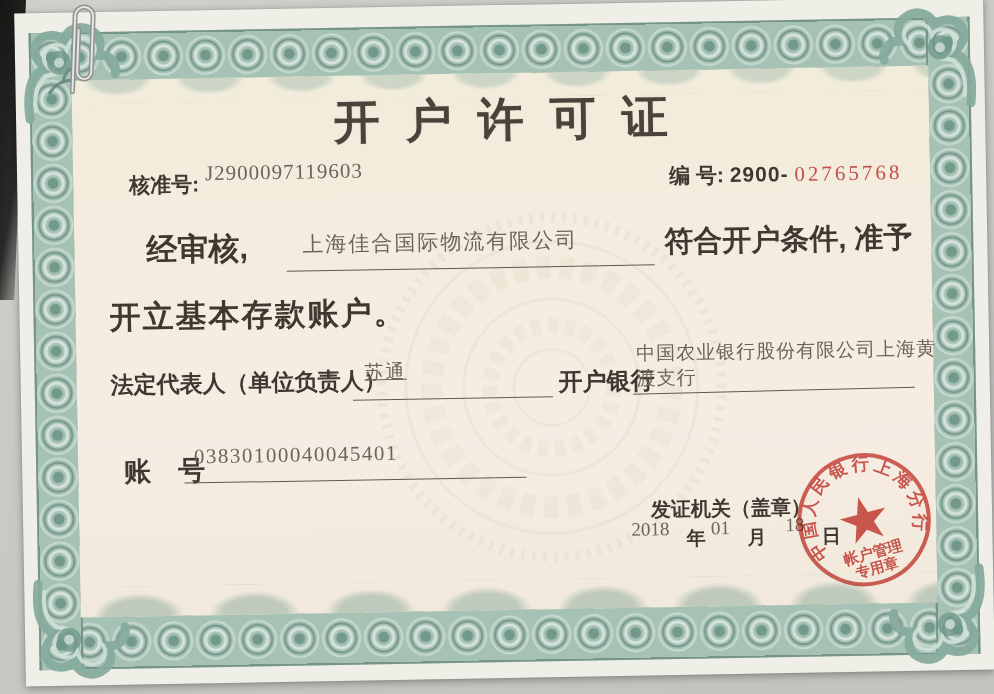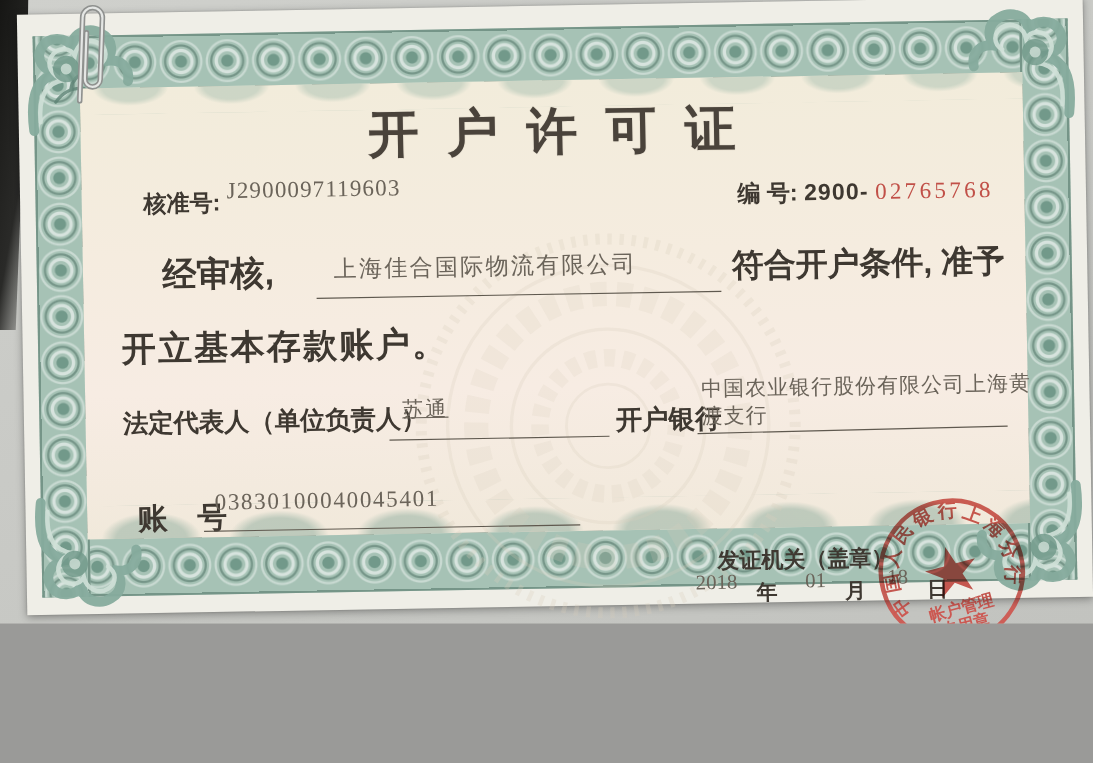--- a/index.html
+++ b/index.html
@@ -1,17 +1,17 @@
 <!DOCTYPE html>
 <html><head>
 <meta charset="utf-8">
 <style>
   html,body{margin:0;padding:0;background:#9a9a98;}
   .stage{
-    position:relative;width:994px;height:567px;overflow:hidden;
+    position:relative;width:994px;height:694px;overflow:hidden;
     background:linear-gradient(160deg,#cfd0cc 0%,#c8c9c5 55%,#c2c3bf 100%);
     font-family:"Liberation Sans","DejaVu Sans",sans-serif;
   }
   
   .dark-edge{
     position:absolute;left:0;top:0;width:26px;height:300px;
     background:linear-gradient(100deg,#161614 0%,#2a2a28 60%,transparent 100%);
     clip-path:polygon(0 0,100% 0,55% 100%,0 100%);
   }
   
@@ -181,21 +181,21 @@
       <div class="uline" style="left:612px;top:364px;width:282px;height:26px;transform:rotate(-0.4deg);"></div>
 
       <div class="abs lab" style="left:102px;top:442px;font-size:27px;">账　号</div>
       <div class="uline" style="left:162px;top:436px;width:342px;height:36px;"></div>
       <div class="abs val" style="left:172px;top:434px;font-size:21px;letter-spacing:1.5px;">03830100040045401</div>
 
       <div class="abs lab" style="left:628px;top:494px;font-size:20px;">发证机关（盖章）</div>
       <div class="abs" style="left:608px;top:516px;font-size:19px;">
         <span class="val" style="position:relative;top:-2px;">2018</span>
         <span class="lab" style="margin-left:12px;position:relative;top:8px;">年</span>
-        <span class="val" style="margin-left:20px;position:relative;top:-2px;">01</span>
+        <span class="val" style="margin-left:0;position:relative;top:-2px;">01</span>
         <span class="lab" style="margin-left:12px;position:relative;top:8px;">月</span>
         <span class="val" style="margin-left:14px;position:relative;top:-4px;">18</span>
         <span class="lab" style="margin-left:12px;position:relative;top:8px;">日</span>
       </div>
 
       <div class="stamp-wrap">
         <svg width="138" height="138" viewBox="0 0 124 124">
           <defs>
             <path id="ringPath" d="M 23,84.5 A 45,45 0 1 1 101,84.5" fill="none"></path>
           </defs>

